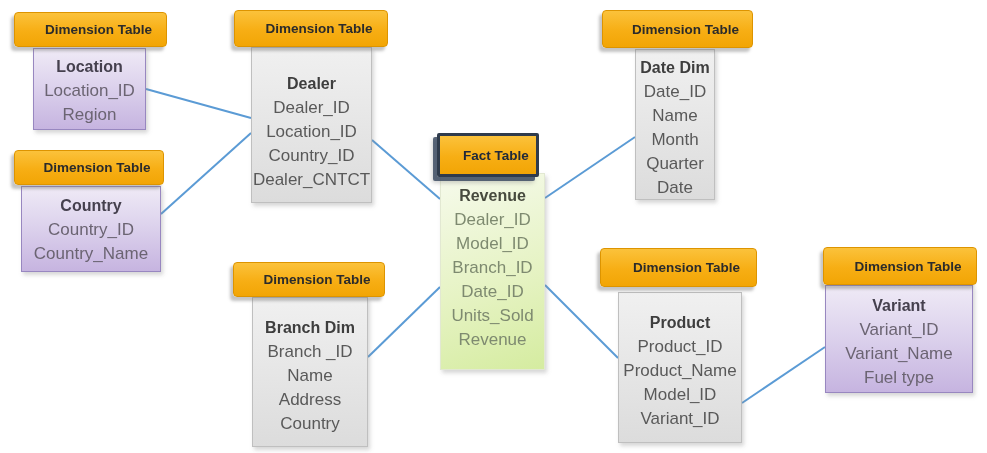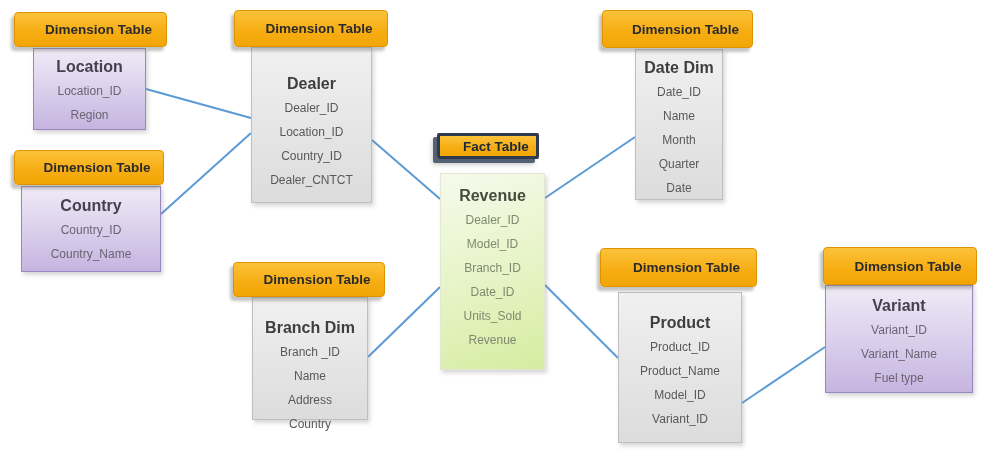--- a/index.html
+++ b/index.html
@@ -46,21 +46,21 @@
     position: absolute;
     box-sizing: border-box;
     display: flex;
     flex-direction: column;
     align-items: center;
     text-align: center;
     box-shadow: 2px 3px 4px rgba(140,140,140,0.35);
     z-index: 2;
   }
   .box .title { font-weight: bold; font-size: 16px; line-height: 24px; white-space: nowrap; }
-  .box .field { font-size: 12px; line-height: 24px; white-space: nowrap; }
+  .box .field { font-size: 17px; line-height: 24px; white-space: nowrap; }
 
   .style-purple .box {
     background: linear-gradient(180deg, #EFEAF6 0%, #DDD3ED 45%, #C6B4E0 100%);
     border: 1px solid #9887C0;
   }
   .style-purple .title { color: #45404E; }
   .style-purple .field { color: #6B6472; }
 
   .style-gray .box {
     background: linear-gradient(180deg, #F0F0F0 0%, #E6E6E6 50%, #DCDCDC 100%);
@@ -80,27 +80,27 @@
   .g-location .badge { left: 14px;  top: 12px;  width: 153px; height: 35px; }
   .g-location .box   { left: 33px;  top: 48px;  width: 113px; height: 82px;  padding-top: 6px; }
 
   .g-country .badge  { left: 14px;  top: 150px; width: 150px; height: 35px; }
   .g-country .box    { left: 21px;  top: 186px; width: 140px; height: 86px;  padding-top: 7px; }
 
   .g-dealer .badge   { left: 234px; top: 10px;  width: 154px; height: 37px; }
   .g-dealer .box     { left: 251px; top: 47px;  width: 121px; height: 156px; padding-top: 24px; }
 
   .g-branch .badge   { left: 233px; top: 262px; width: 152px; height: 35px; }
-  .g-branch .box     { left: 252px; top: 297px; width: 116px; height: 123px; padding-top: 18px; }
+  .g-branch .box     { left: 252px; top: 297px; width: 116px; height: 150px; padding-top: 18px; }
 
-  .g-revenue .badge  { left: 437px; top: 133px; width: 102px; height: 26px; text-align: right; }
+  .g-revenue .badge  { left: 437px; top: 133px; width: 102px; height: 44px; text-align: right; }
   .g-revenue .box    { left: 440px; top: 173px; width: 105px; height: 197px; padding-top: 10px; }
 
   .g-datedim .badge  { left: 602px; top: 10px;  width: 151px; height: 38px; }
-  .g-datedim .box    { left: 635px; top: 49px;  width: 88px;  height: 151px; padding-top: 6px; }
+  .g-datedim .box    { left: 635px; top: 49px;  width: 80px;  height: 151px; padding-top: 6px; }
 
   .g-product .badge  { left: 600px; top: 248px; width: 157px; height: 39px; }
   .g-product .box    { left: 618px; top: 292px; width: 124px; height: 151px; padding-top: 18px; }
 
   .g-variant .badge  { left: 823px; top: 247px; width: 154px; height: 38px; }
   .g-variant .box    { left: 825px; top: 285px; width: 148px; height: 108px; padding-top: 8px; text-align: center; }
 </style>
 </head>
 <body>
 

